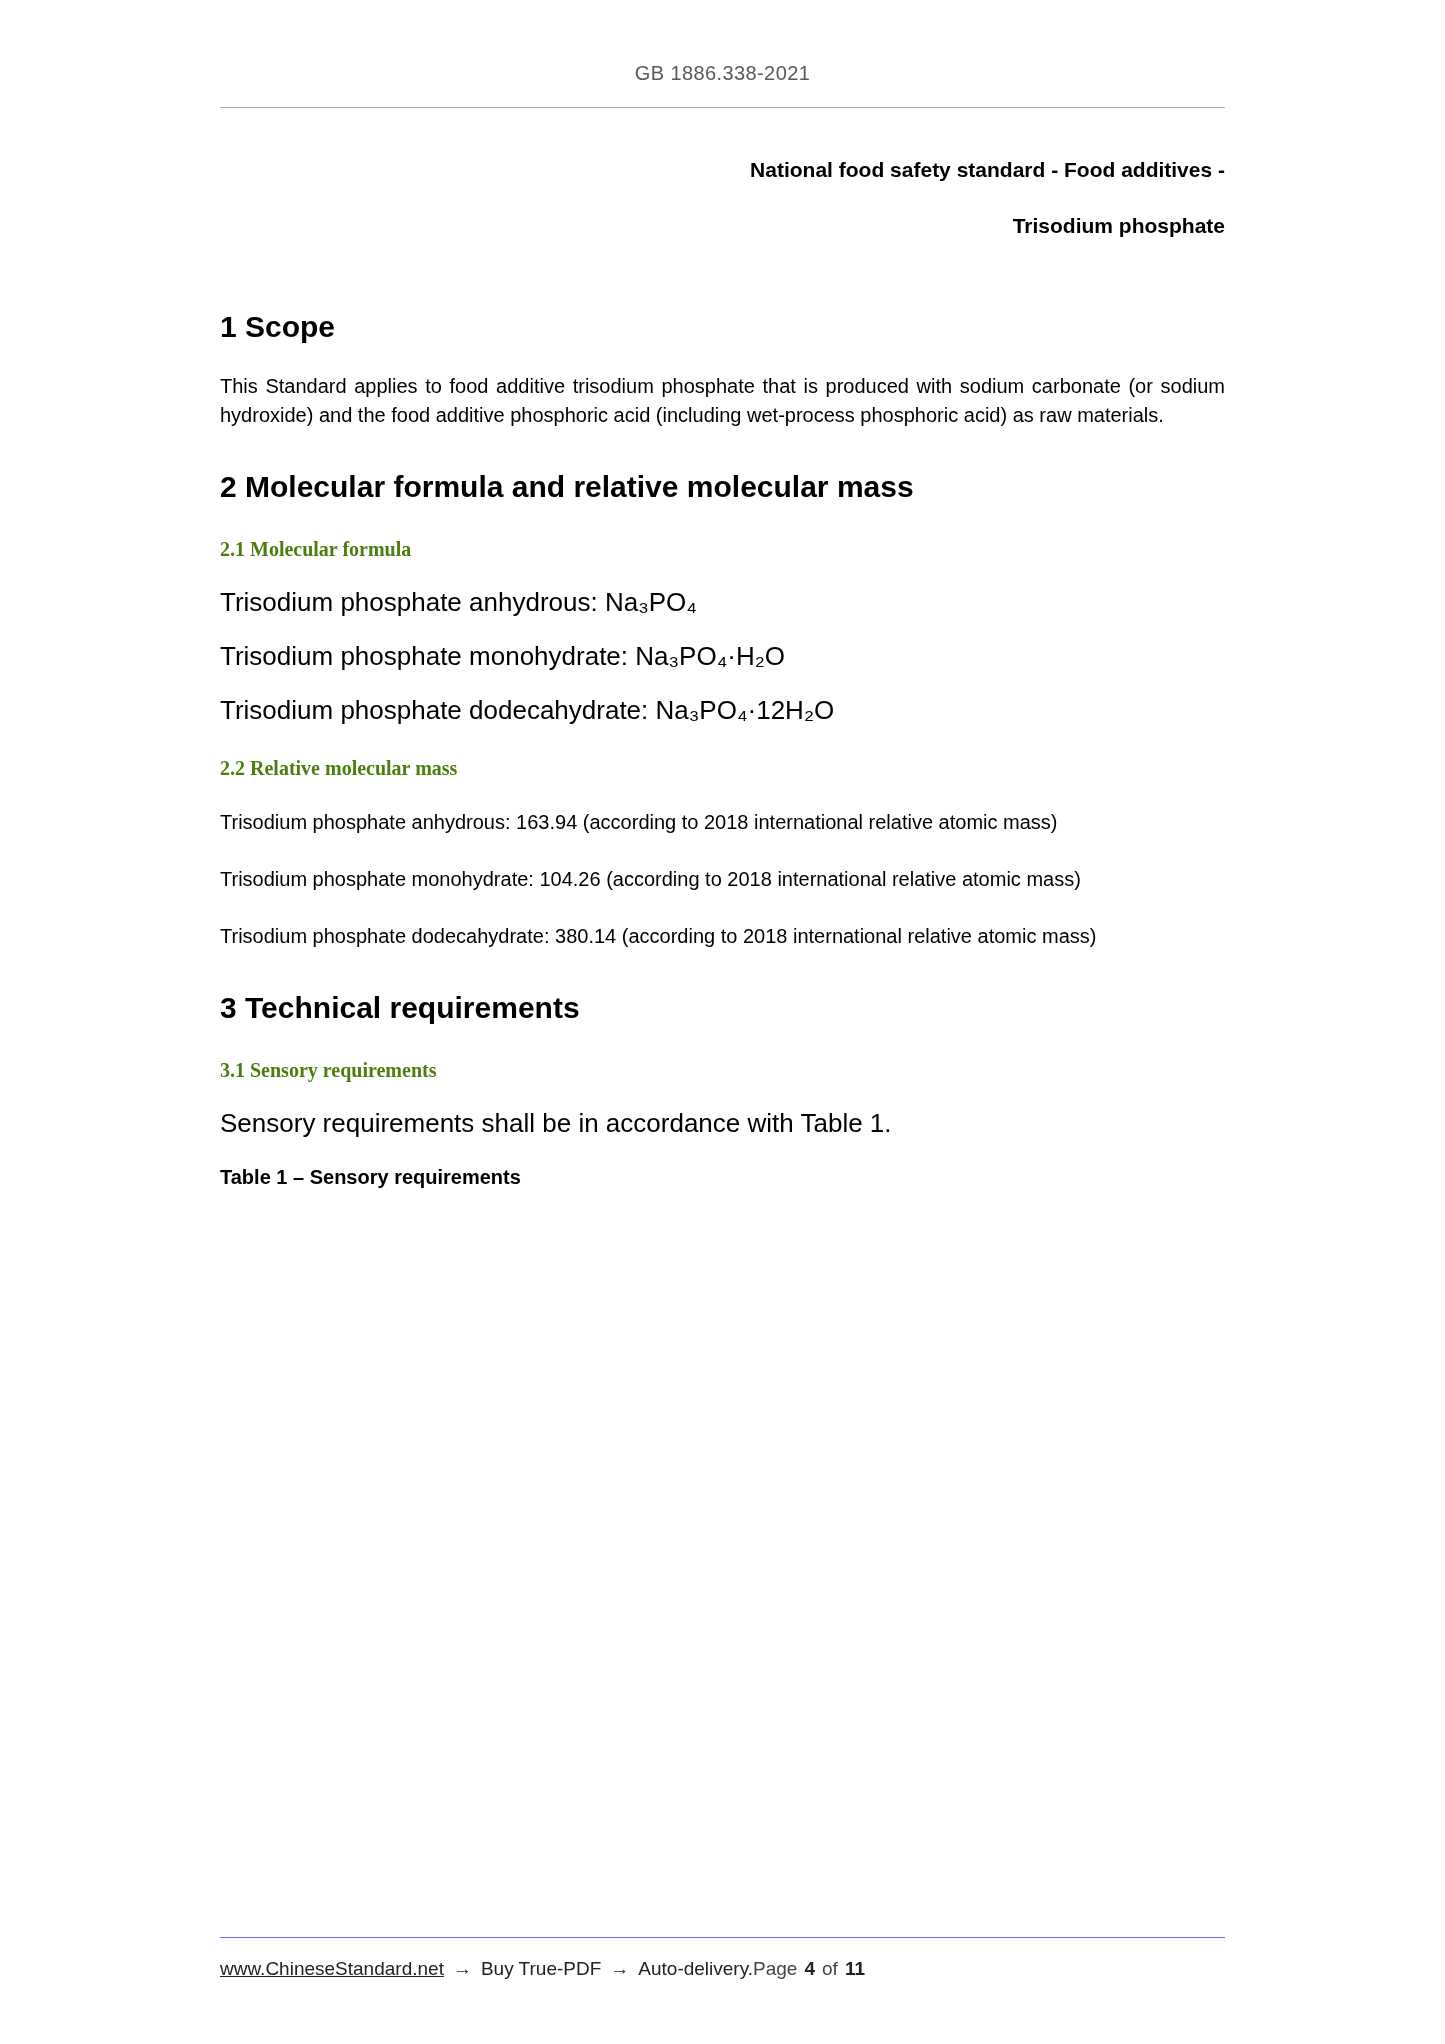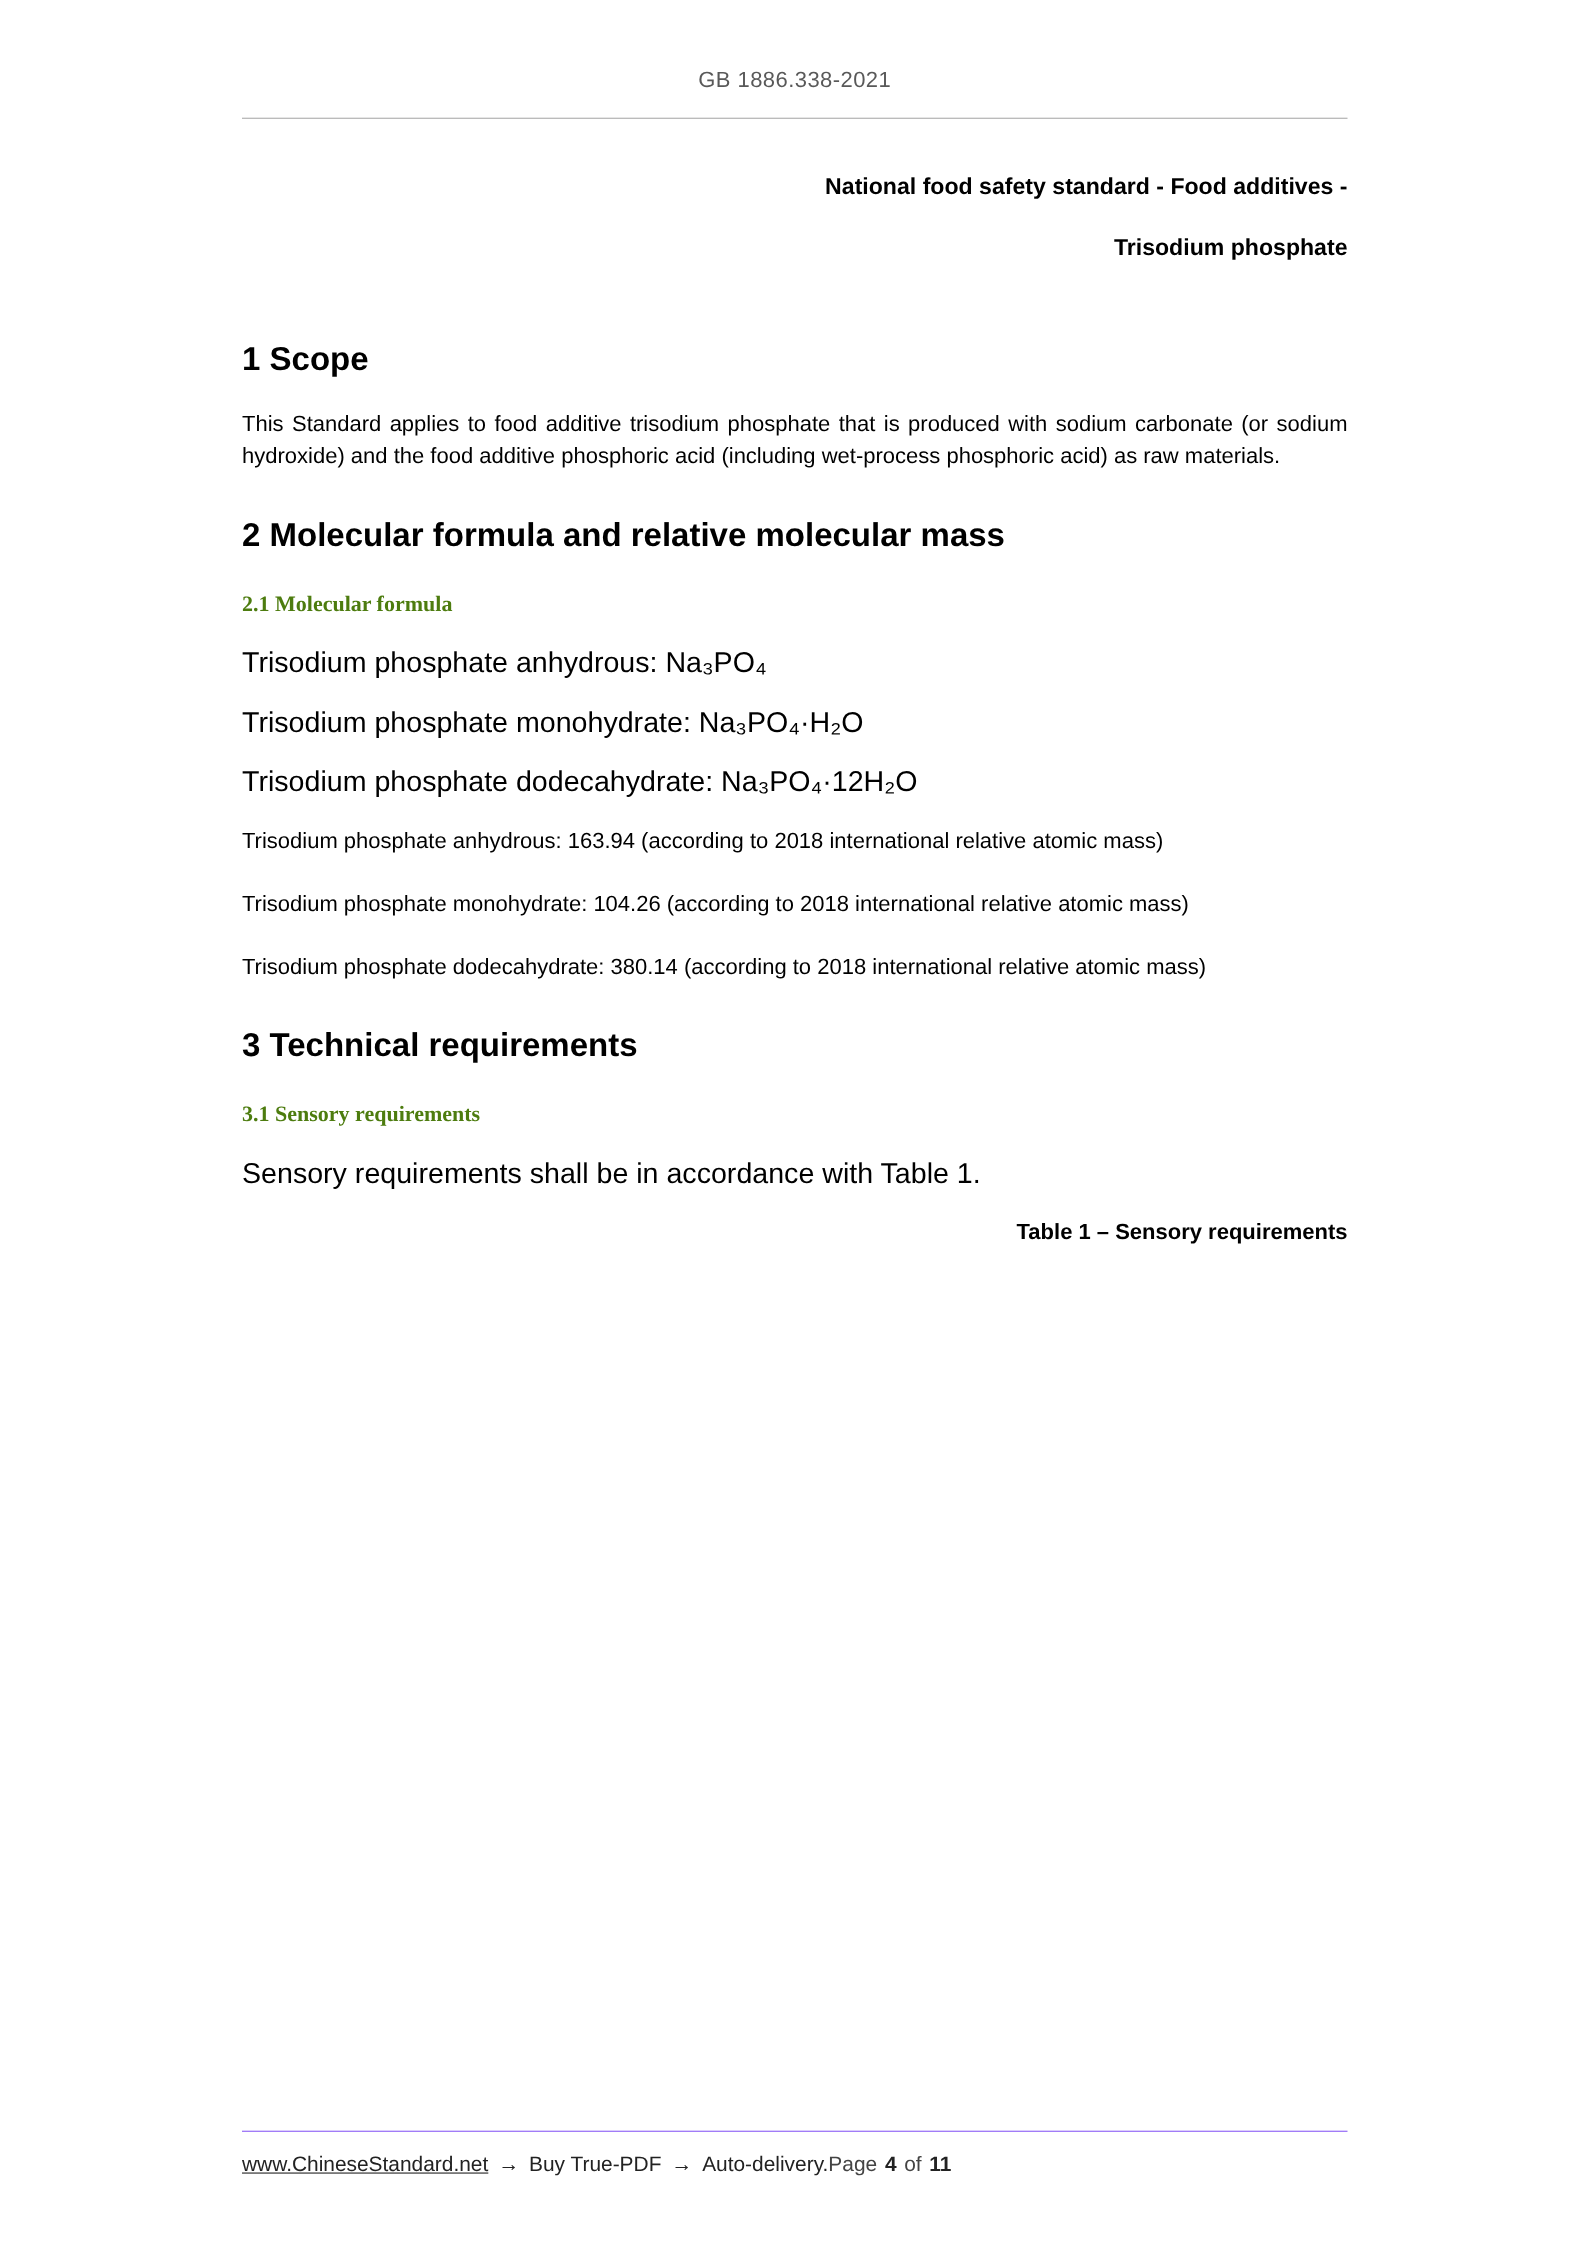--- a/index.html
+++ b/index.html
@@ -58,21 +58,21 @@
     color: #000000;
   }
   .body-line {
     margin-top: 28px;
     font-size: 26px;
     line-height: 26px;
     color: #000000;
   }
   .table-caption {
     margin-top: 30px;
-    text-align: right;
+    text-align: left;
     font-size: 20px;
     font-weight: bold;
     color: #000000;
   }
   .footer {
     position: absolute;
     left: 220px;
     right: 220px;
     bottom: 64px;
     border-top: 1px solid #8b5cf6;
@@ -127,20 +127,21 @@
     <div class="section-heading tight">2 Molecular formula and relative molecular mass</div>
 
     <div class="sub-heading">2.1 Molecular formula</div>
 
     <p class="body-line">Trisodium phosphate anhydrous: Na₃PO₄</p>
 
     <p class="body-line">Trisodium phosphate monohydrate: Na₃PO₄·H₂O</p>
 
     <p class="body-line">Trisodium phosphate dodecahydrate: Na₃PO₄·12H₂O</p>
 
+    <div class="sub-heading">2.2 Relative molecular mass</div>
 
     <p class="body-par">Trisodium phosphate anhydrous: 163.94 (according to 2018 international relative atomic mass)</p>
 
     <p class="body-par">Trisodium phosphate monohydrate: 104.26 (according to 2018 international relative atomic mass)</p>
 
     <p class="body-par">Trisodium phosphate dodecahydrate: 380.14 (according to 2018 international relative atomic mass)</p>
 
     <div class="section-heading tight">3 Technical requirements</div>
 
     <div class="sub-heading">3.1 Sensory requirements</div>

